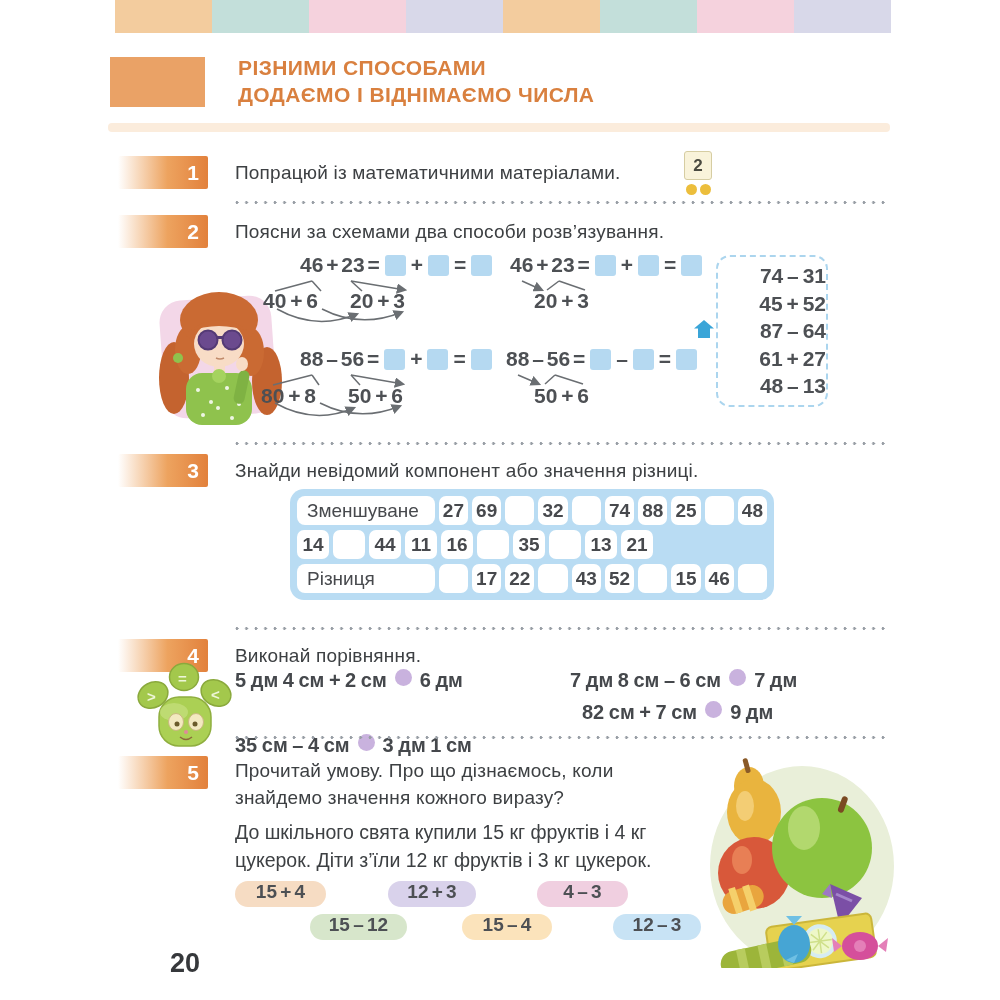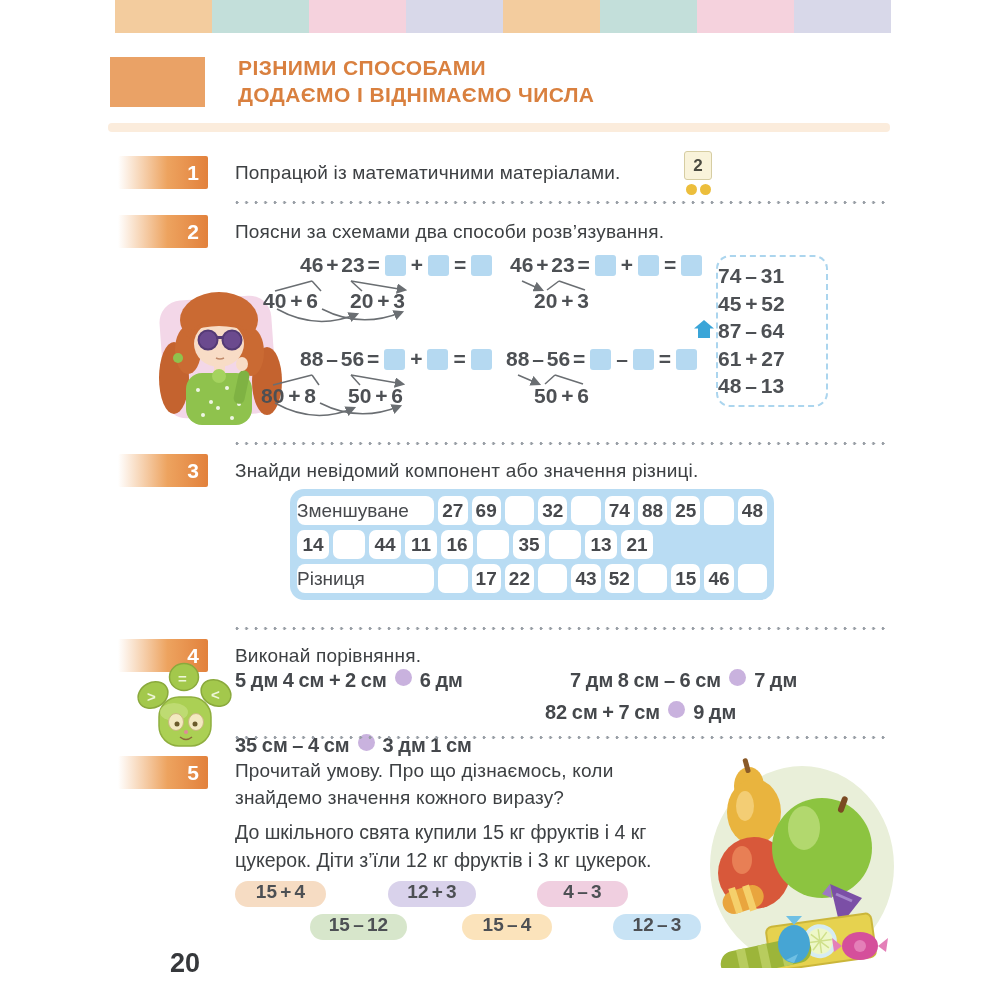--- a/index.html
+++ b/index.html
@@ -23,28 +23,28 @@
        background-size:9.5px 5px;background-repeat:repeat-x}
   
   .card2{width:28px;height:29px;background:#f9f3da;border:1.5px solid #d6cda2;border-radius:3px;
          display:flex;align-items:center;justify-content:center;font-size:17px;font-weight:700;color:#4a4a40;box-sizing:border-box}
   .gdot{width:11px;height:11px;border-radius:50%;background:#ecbe3c}
   
   .eq{display:flex;align-items:center;gap:5px;font-size:21px;font-weight:700;color:#4d5054;word-spacing:-3px;line-height:22px}
   .bluebox{width:21px;height:21px;background:#b5d9f1;border-radius:3px}
   .decomp{font-size:21px;font-weight:700;color:#4d5054;word-spacing:-2px}
   .sidebox{left:716px;top:255px;width:112px;box-sizing:border-box;border:2.5px dashed #abd5ee;
-           border-radius:14px;padding:5px 0;text-align:left}
+           border-radius:14px;padding:5px 0;text-align:right}
   .sidebox .sx{font-size:21px;font-weight:700;color:#4d5054;line-height:27.5px;word-spacing:-2px}
   
   .mtable{left:290px;top:489px;width:484px;box-sizing:border-box;background:#b9dcf3;border-radius:14px;
           padding:7px;display:flex;flex-direction:column;gap:5px}
   .trow{display:flex;gap:4px}
   .tlabel{width:150px;height:29px;background:#fff;border-radius:8px;display:flex;align-items:center;
-          box-sizing:border-box;font-size:19px;color:#47494d;font-weight:500}
+          padding-left:10px;box-sizing:border-box;font-size:19px;color:#47494d;font-weight:500}
   .tcell{width:32px;height:29px;background:#fff;border-radius:7px;display:flex;align-items:center;
          justify-content:center;font-size:19px;font-weight:600;color:#47494d}
   
   .cmp{display:flex;gap:8px;font-size:20px;font-weight:600;color:#45484c;word-spacing:-1px}
   .cmp .dot{width:17px;height:17px;border-radius:50%;background:#c9b2de}
   
   .story{font-size:19.5px;color:#3d4043;font-weight:500}
   .chip{position:absolute;height:26px;border-radius:13px;display:flex;align-items:flex-start;
         justify-content:center;font-size:19px;font-weight:700;color:#4d5054;word-spacing:-2px}
   .pagenum{font-size:27px;font-weight:600;color:#36383b}
@@ -279,21 +279,21 @@
 <div class="abs cmp" style="left:570px;top:669px">
   <span>7 дм 8 см – 6 см</span>
   <span class="dot"></span>
   <span>7 дм</span>
 </div>
 <div class="abs cmp" style="left:235px;top:734px">
   <span>35 см – 4 см</span>
   <span class="dot"></span>
   <span>3 дм 1 см</span>
 </div>
-<div class="abs cmp" style="left:545px;top:701px">
+<div class="abs cmp" style="left:582px;top:701px">
   <span>82 см + 7 см</span>
   <span class="dot"></span>
   <span>9 дм</span>
 </div>
 
 <div class="abs sep" style="left:235px;top:735px;width:653px"></div>
 
 <div class="abs badge" style="left:118px;top:756px">
   <span>5</span>
 </div>

